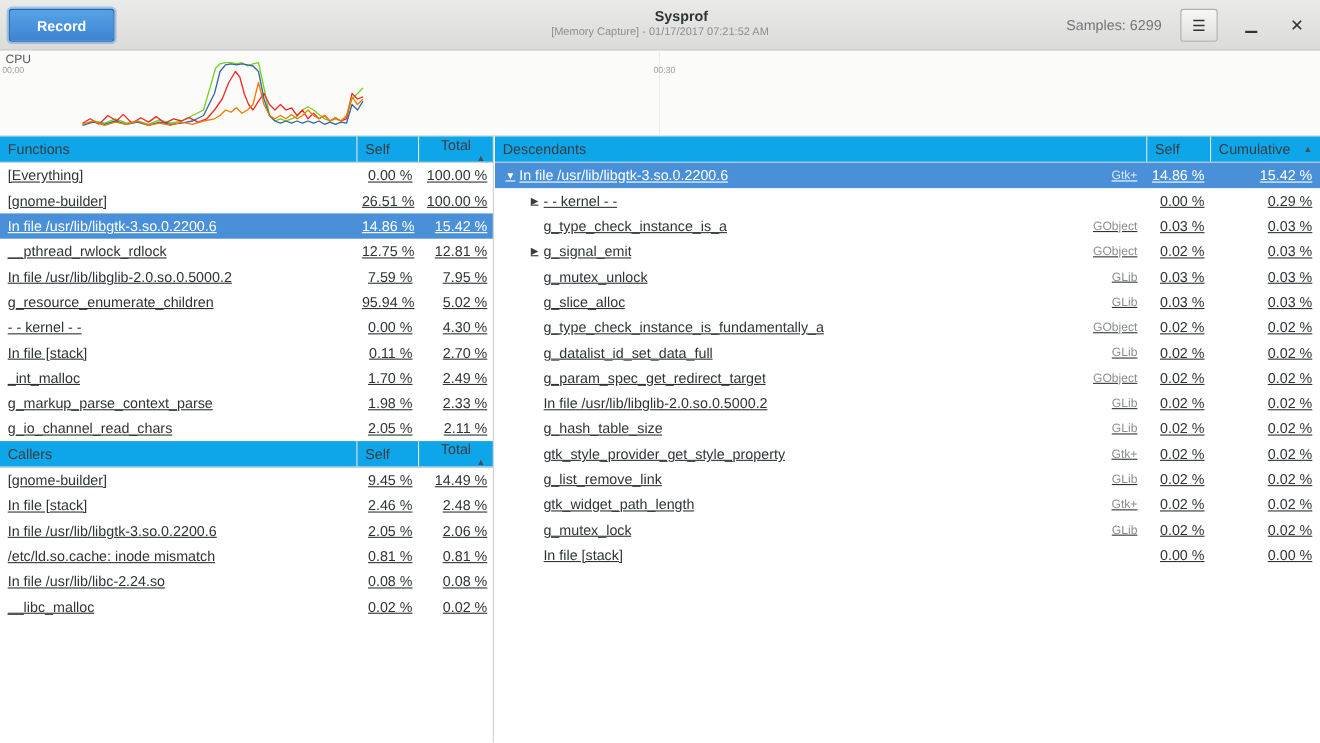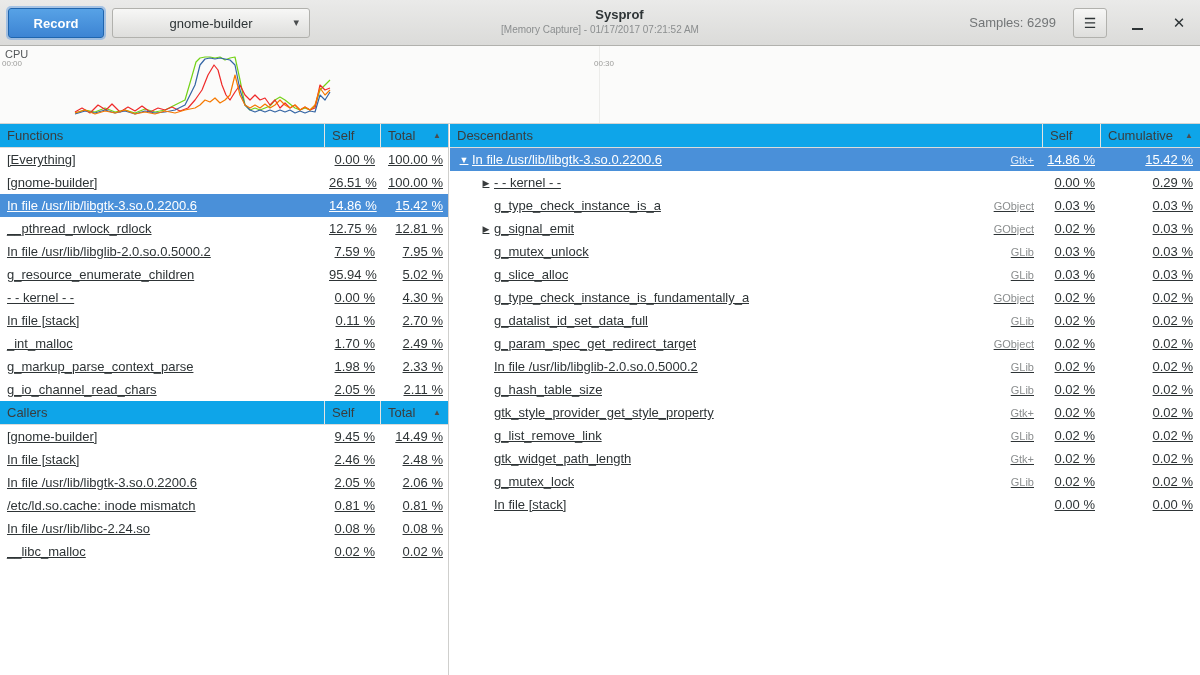--- a/index.html
+++ b/index.html
@@ -48,21 +48,21 @@
   .panel-left{position:absolute;top:124px;left:0;width:449px;bottom:0;
     border-right:1px solid #cfcfcd;background:#fff;}
   .panel-right{position:absolute;top:124px;left:450px;right:0;bottom:0;background:#fff;}
 
   .thead{display:flex;height:24px;border-bottom:1px solid #dcdcda;background:#0ea5e9;
     align-items:stretch;font-size:13px;color:#3a3d3e;}
   .hcell{padding:0 7px;display:flex;align-items:center;cursor:pointer;}
   .hcell + .hcell{border-left:1px solid #e4e4e2;}
   .h-name{flex:1;}
   .h-self{width:56px;}
-  .h-total{width:68px;}
+  .h-total{width:68px;flex-direction:column;}
   .h-self-r{width:58px;}
   .h-cum{width:100px;}
   .sort{margin-left:auto;font-size:8px;color:#4a4d4e;padding-left:4px;}
 
   .trow{display:flex;height:23px;align-items:center;font-size:13px;white-space:nowrap;text-decoration:underline;}
   .trow .name{flex:1;padding:0 7px;overflow:hidden;text-overflow:ellipsis;}
   .trow .num{text-align:right;padding:0 5px;}
   .col-self{width:56px;}
   .col-total{width:68px;}
   .col-self-r{width:58px;}
@@ -77,24 +77,20 @@
   .dname{overflow:hidden;}
   .fill{flex:1;}
   .lib{font-size:11px;color:#8b8e8f;padding-right:8px;}
   .selected .lib{color:#d9e7f8;}
 </style>
 </head>
 <body>
 
 <div class="headerbar">
   <button class="record-btn">Record</button>
-  <button class="process-btn">
-    <span>gnome-builder</span>
-    <span class="arrow">▾</span>
-  </button>
   <div class="titlebox">
     <div class="title">Sysprof</div>
     <div class="subtitle">[Memory Capture] - 01/17/2017 07:21:52 AM</div>
   </div>
   <div class="samples">Samples: 6299</div>
   <button class="menu-btn">
     <span>☰</span>
   </button>
   <button class="win-btn win-min">
     <span class="bar"></span>

